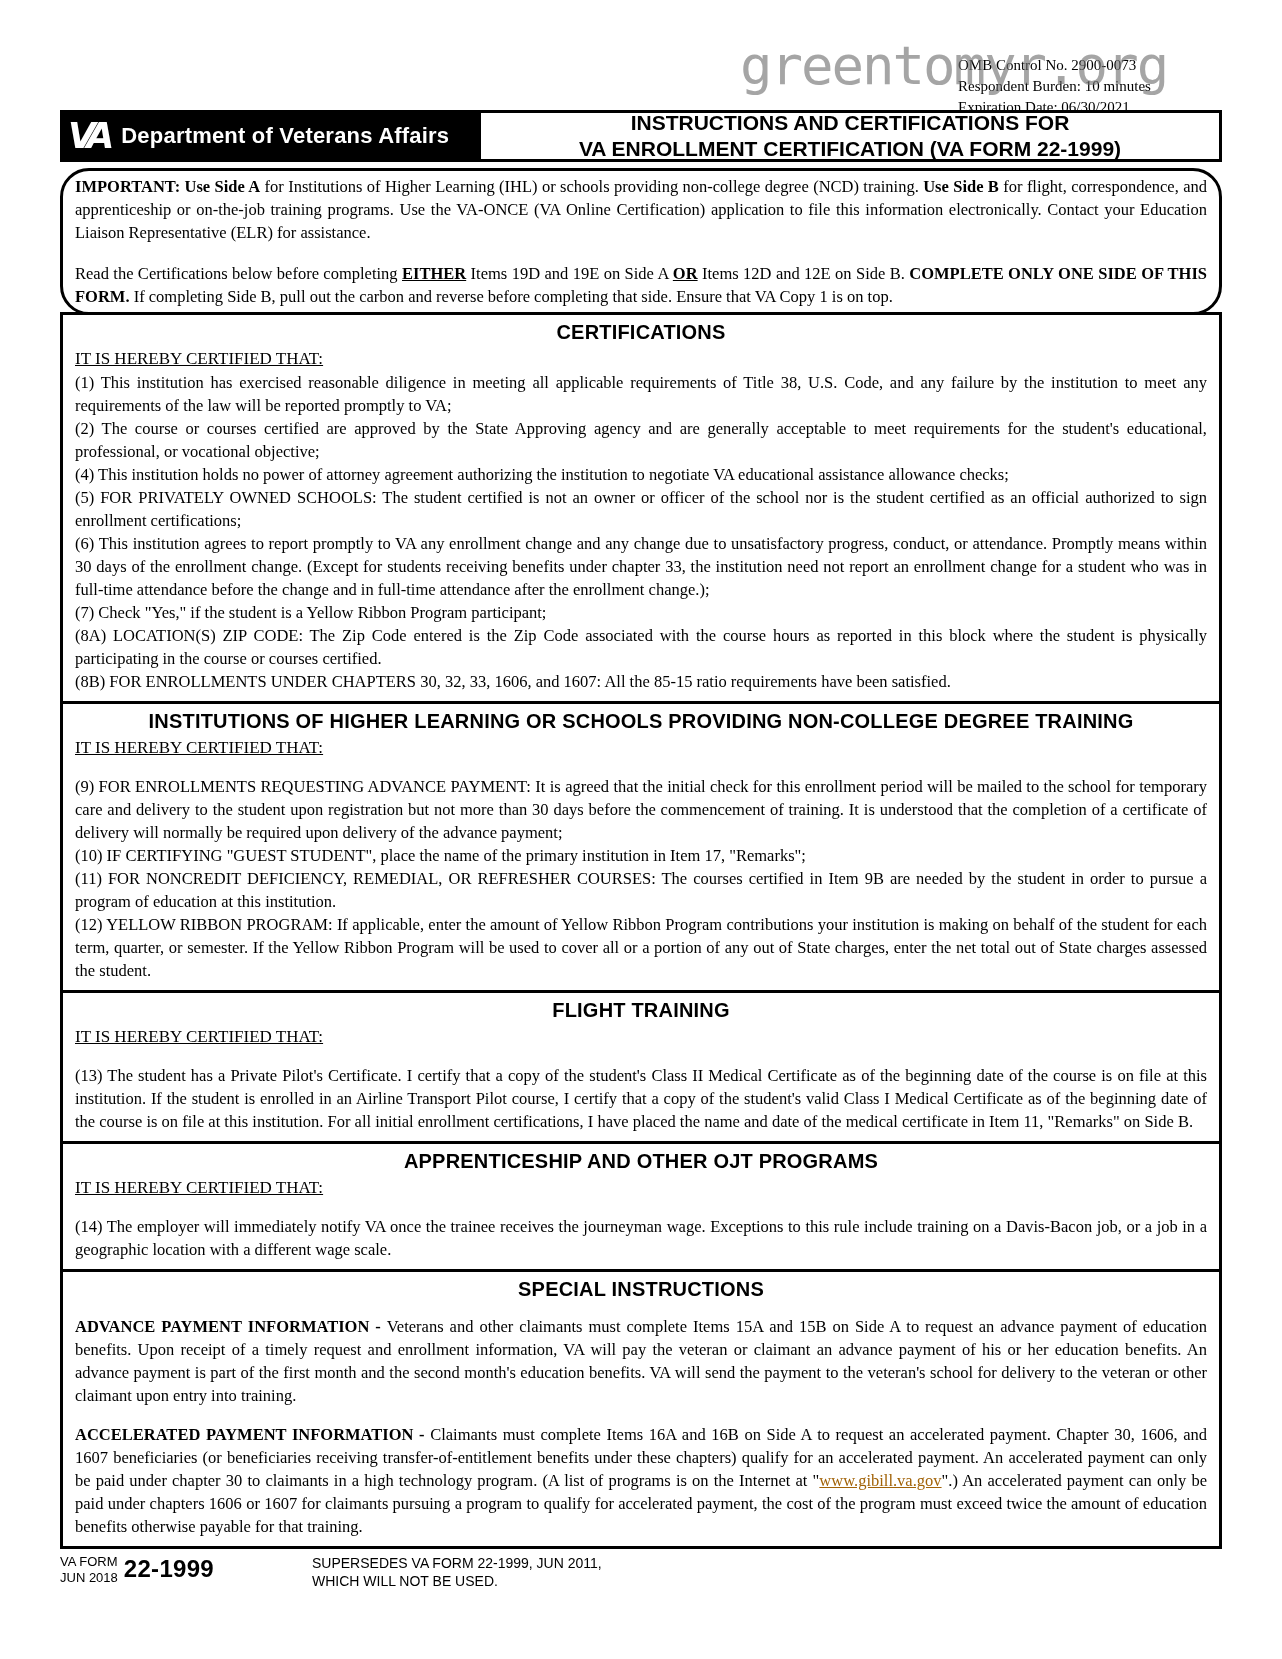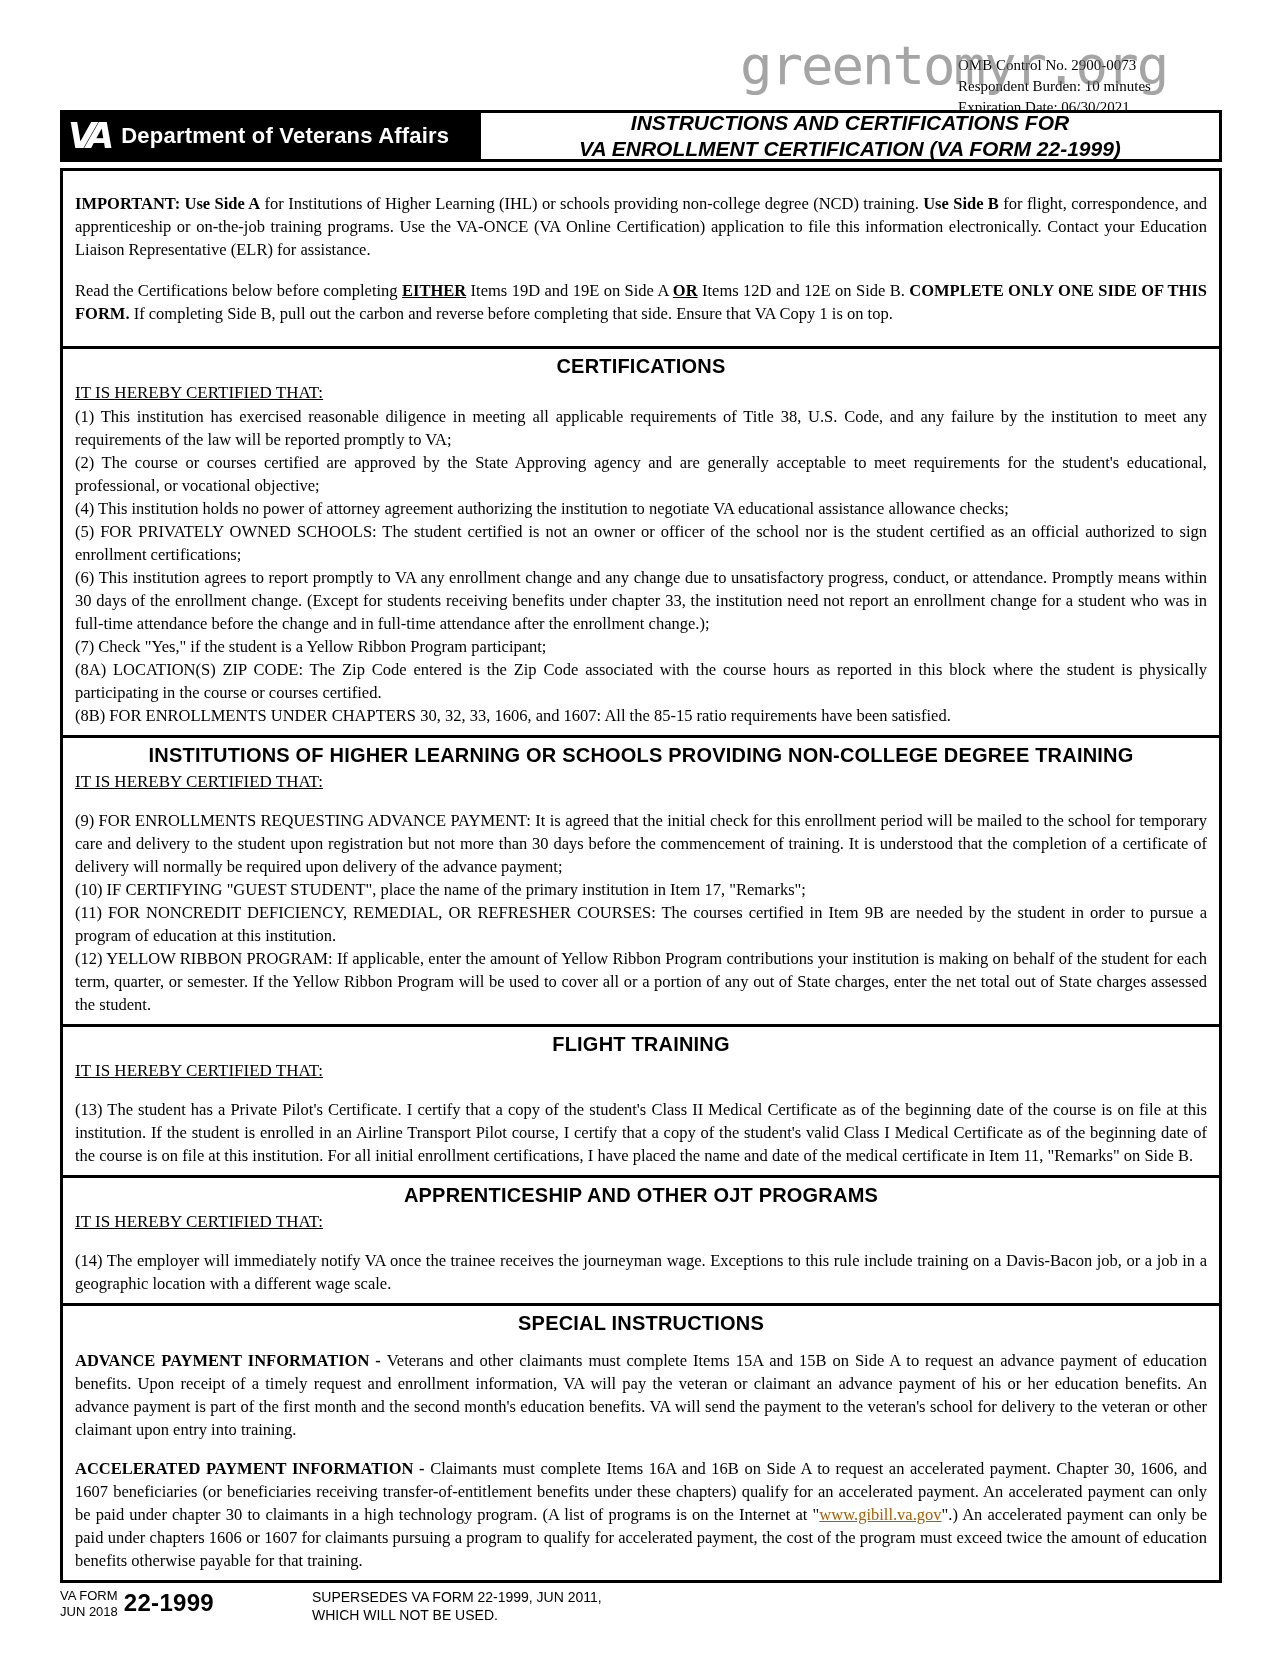--- a/index.html
+++ b/index.html
@@ -11,26 +11,26 @@
   .omb{position:absolute;left:958px;top:55px;font-size:15px;line-height:21px;z-index:2;}
   .content{position:absolute;left:60px;top:110px;width:1162px;z-index:3;}
   .header-row{display:flex;height:52px;}
   .dept-bar{width:418px;background:#000;color:#fff;display:flex;align-items:center;
             font-family:"Liberation Sans",sans-serif;}
   .va-mark{font-family:"DejaVu Sans",sans-serif;font-weight:bold;font-style:italic;
            font-size:36px;letter-spacing:-7px;padding:0 14px 0 8px;line-height:1;}
   .dept-text{font-weight:bold;font-size:22px;letter-spacing:.2px;}
   .title-box{flex:1;border:3px solid #000;display:flex;flex-direction:column;justify-content:center;
              text-align:center;font-family:"Liberation Sans",sans-serif;font-weight:bold;
-             font-size:21px;line-height:26px;background:#fff;font-style:italic;}
+             font-size:21px;line-height:26px;background:#fff;}
   .section{border:3px solid #000;padding:5px 12px 8px;background:#fff;}
   .section.first{margin-top:6px;}
   .section + .section{margin-top:-3px;}
   .para,.item{font-size:16.5px;line-height:23px;text-align:justify;margin:0;}
-  .important{padding:21px 12px;}
+  .important{padding:4px 12px;border-radius:29px;}
   .important .para + .para{margin-top:18px;}
   .sec-title{font-family:"Liberation Sans",sans-serif;font-weight:bold;font-size:20px;
              text-align:center;margin:1px 0 5px;letter-spacing:.2px;}
   .certified{font-size:17px;text-decoration:underline;margin:1px 0 2px;}
   .certified.gap{margin-bottom:17px;}
   .items.spaced .item + .item{margin-top:16px;}
   .b{font-weight:bold;}
   .u{text-decoration:underline;}
   .link{color:#a16207;font-weight:normal;text-decoration:underline;cursor:pointer;}
   .footer{display:flex;align-items:flex-start;margin-top:5px;

